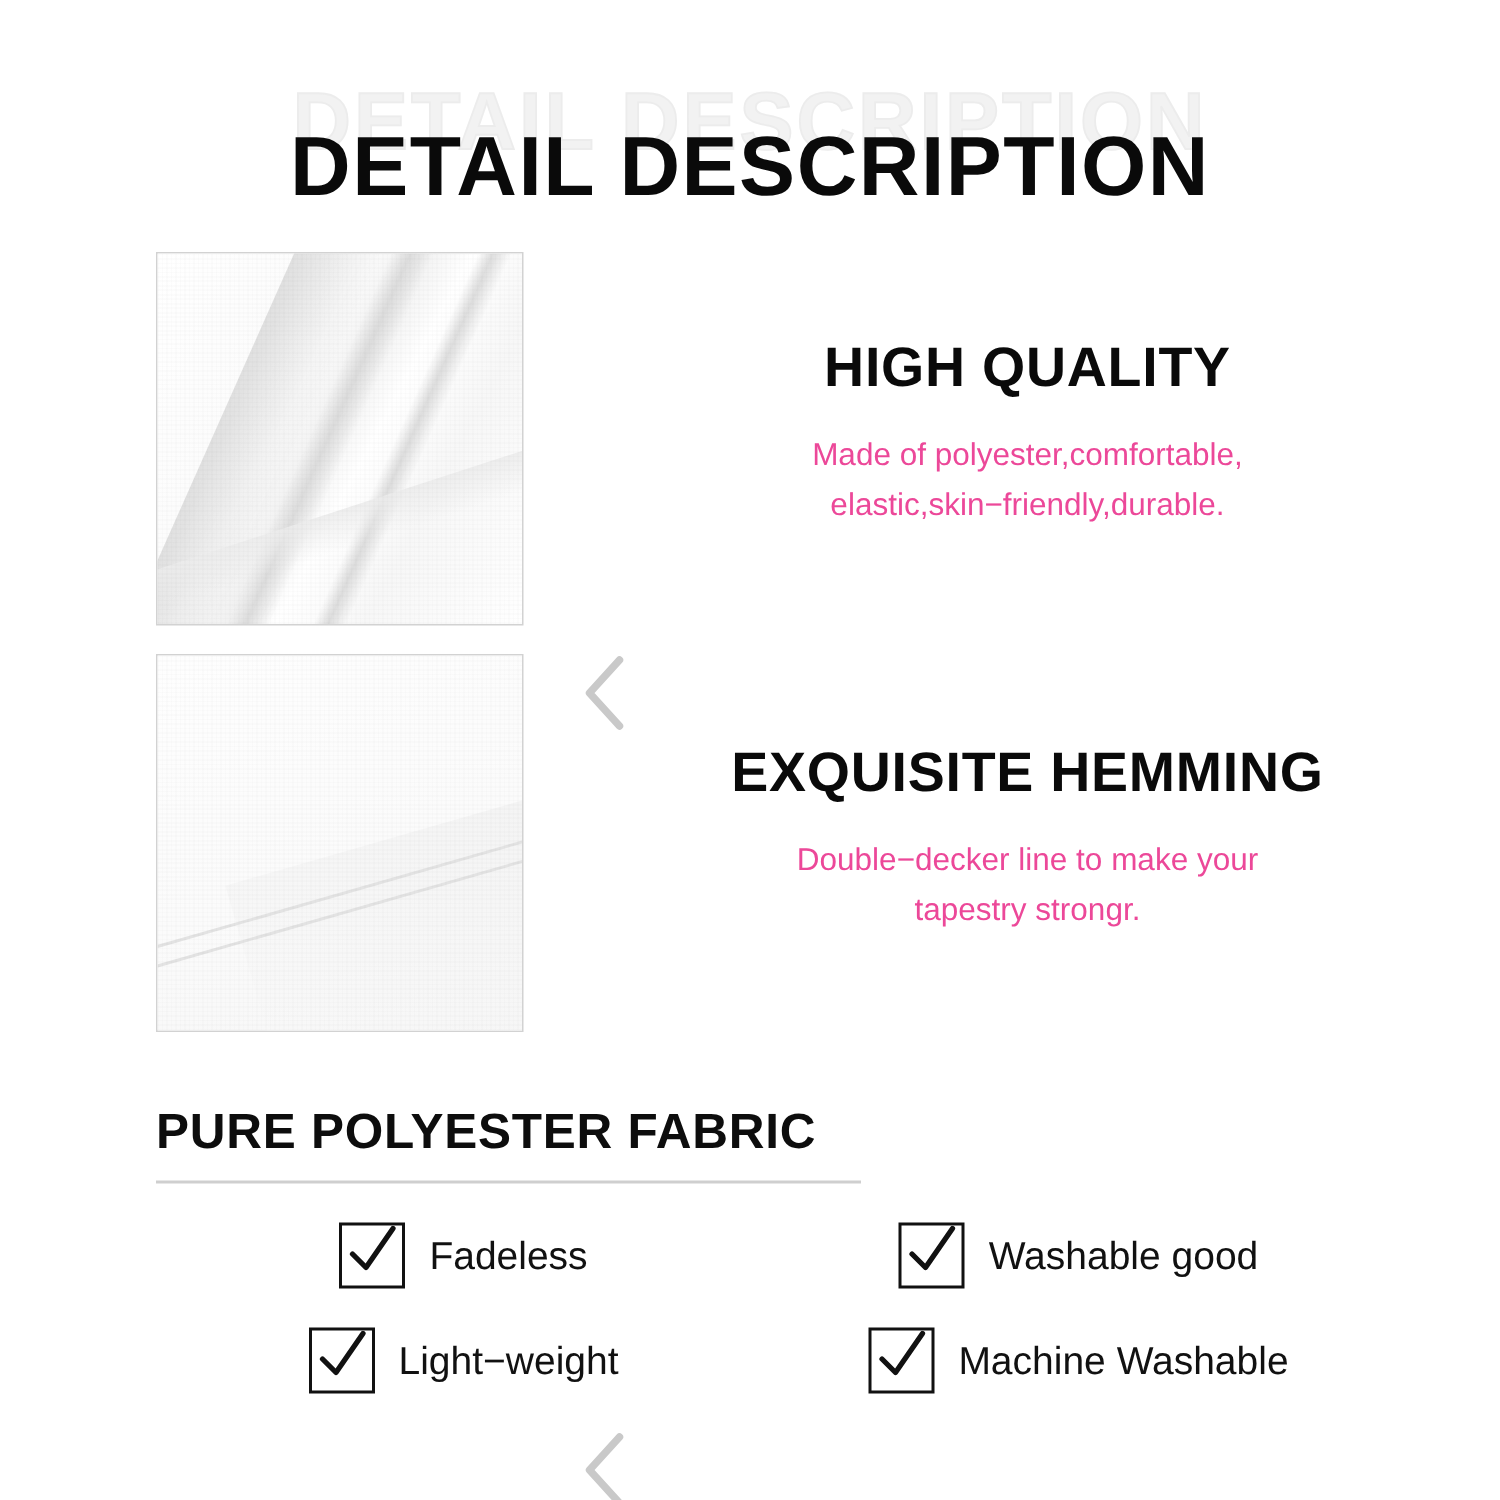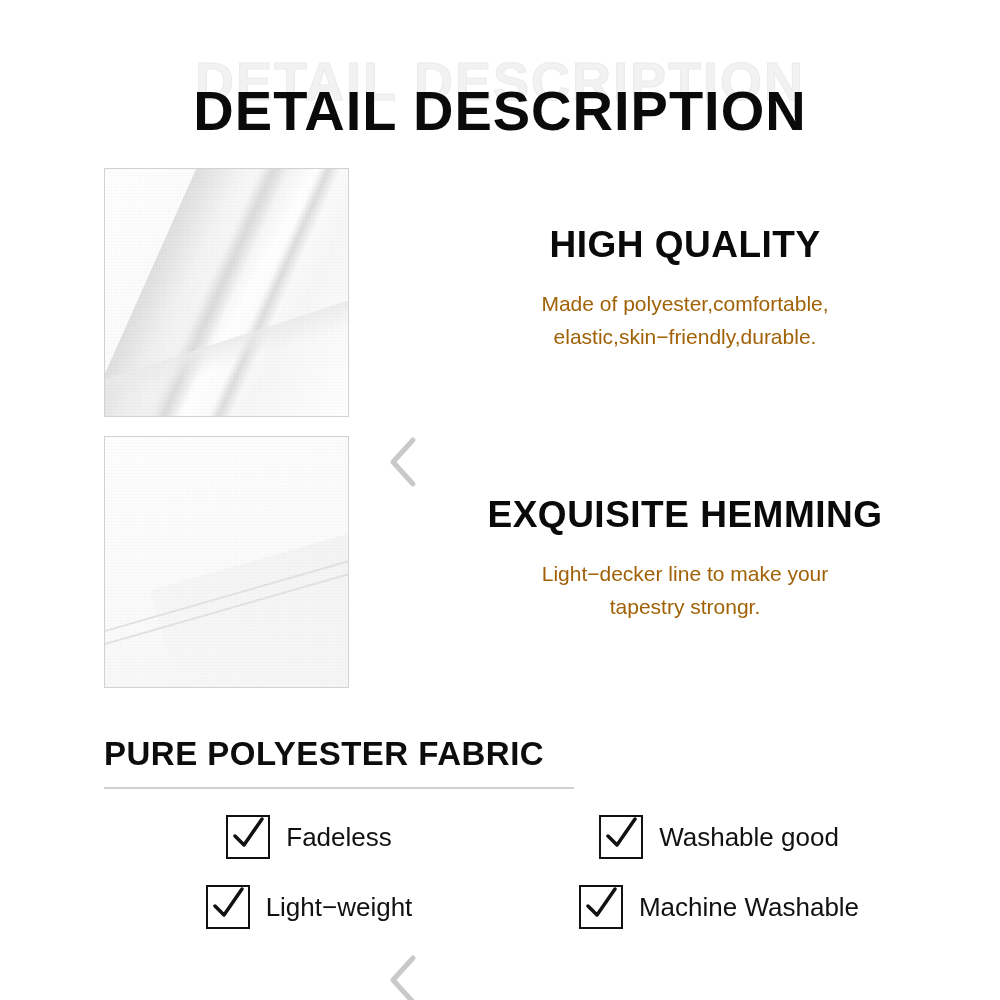--- a/index.html
+++ b/index.html
@@ -168,21 +168,21 @@
     font-size: 37px;
     font-weight: 800;
     letter-spacing: 0.5px;
     color: #0a0a0a;
     white-space: nowrap;
   }
   .feature-body {
     margin-top: 22px;
     font-size: 21px;
     line-height: 1.55;
-    color: #a16207;
+    color: #ec4899;
     font-weight: 400;
   }
   .feature-body div { white-space: nowrap; }
 
   
   .bottom {
     position: absolute;
     top: 735px;
     left: 104px;
     width: 800px;
@@ -283,21 +283,21 @@
 
     <div class="arrow">
       <svg width="36" height="52" viewBox="0 0 36 52" aria-hidden="true">
         <polyline points="28,4 8,26 28,48" fill="none" stroke="#c9c9c9" stroke-width="5" stroke-linecap="round" stroke-linejoin="round"></polyline>
       </svg>
     </div>
 
     <div class="feature-text" style="top:58px;">
       <div class="feature-head">EXQUISITE HEMMING</div>
       <div class="feature-body">
-        <div>Light−decker line to make your</div>
+        <div>Double−decker line to make your</div>
         <div>tapestry strongr.</div>
       </div>
     </div>
   </div>
 
   <div class="bottom">
     <div class="bottom-title">PURE POLYESTER FABRIC</div>
     <div class="rule"></div>
 
     <div class="checks">

